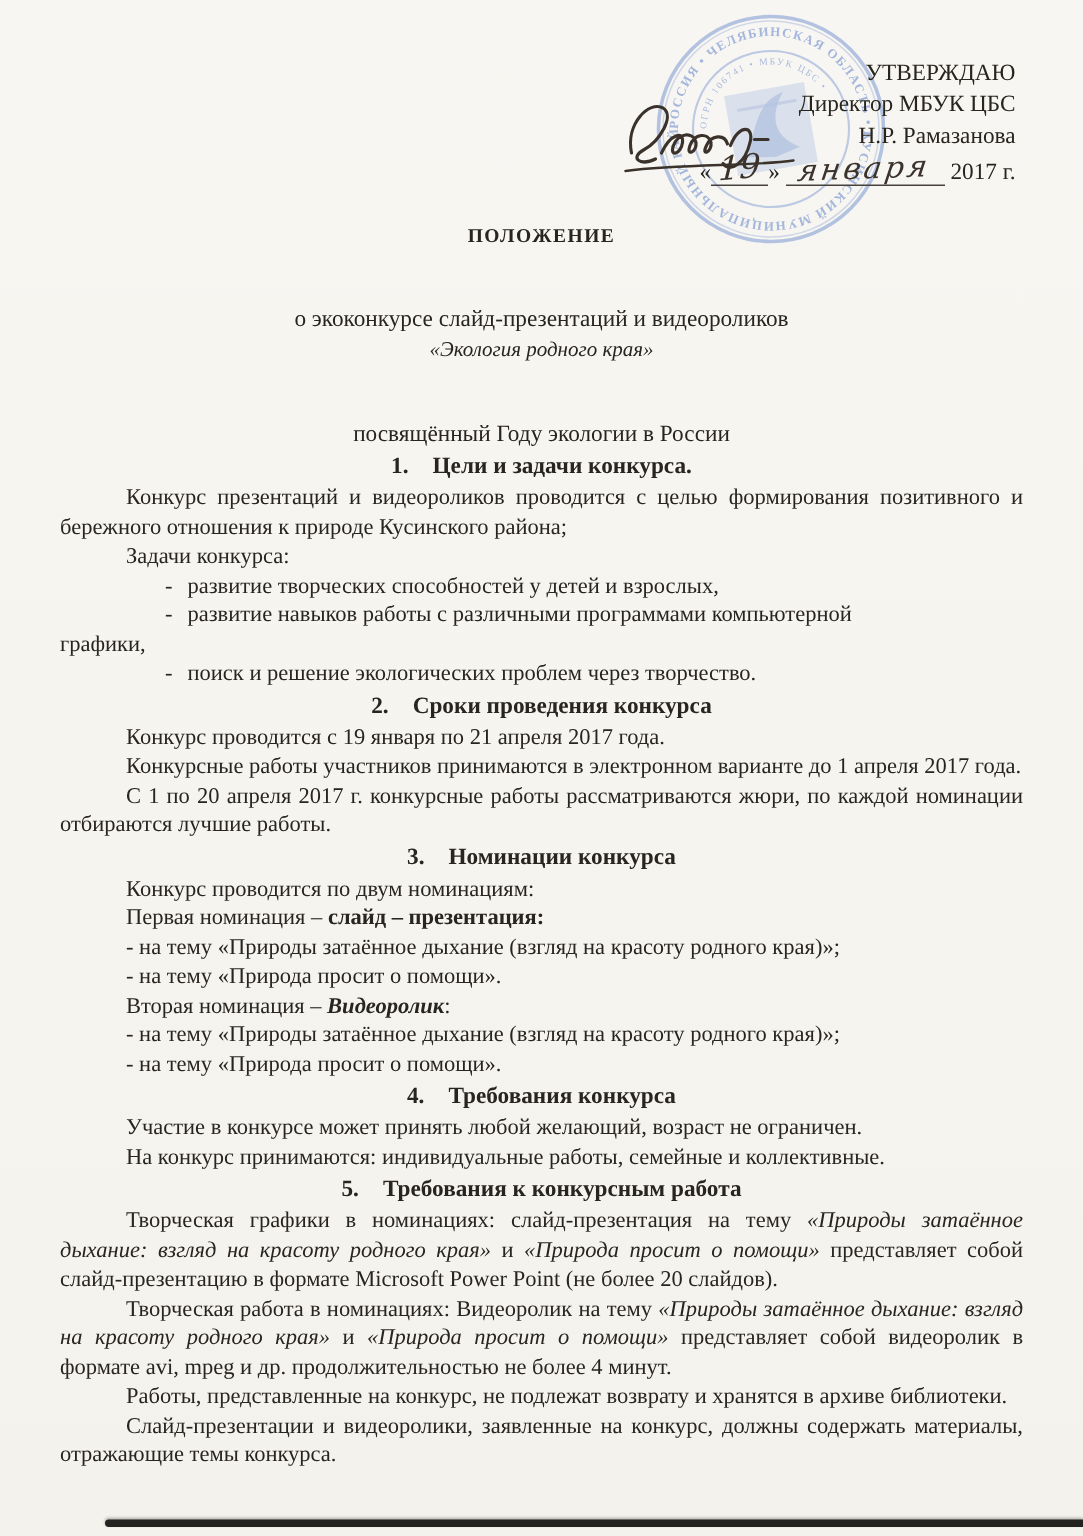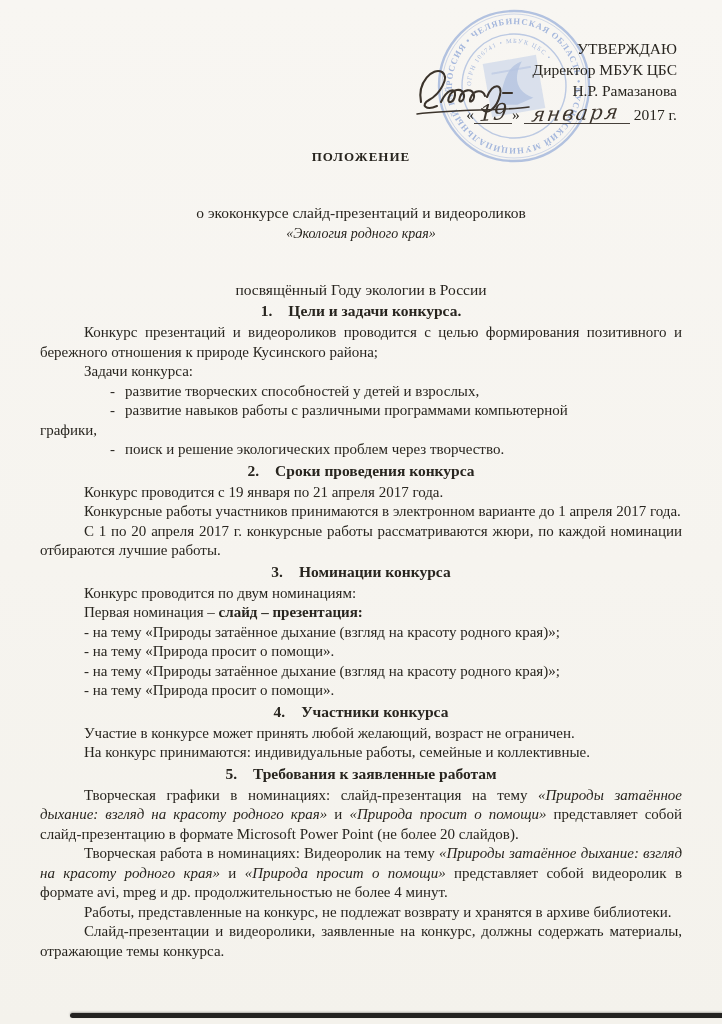--- a/index.html
+++ b/index.html
@@ -118,26 +118,27 @@
         <p class="para dashtab"><span class="tabdash">-</span><span>поиск и решение экологических проблем через творчество.</span></p>
         <div class="sec-heading"><span class="sec-num">2.</span><span>Сроки проведения конкурса</span></div>
         <p class="para"><span>Конкурс проводится с 19 января по 21 апреля 2017 года.</span></p>
         <p class="para"><span>Конкурсные работы участников принимаются в электронном варианте до 1 апреля 2017 года.</span></p>
         <p class="para"><span>С 1 по 20 апреля 2017 г. конкурсные работы рассматриваются жюри, по каждой номинации отбираются лучшие работы.</span></p>
         <div class="sec-heading"><span class="sec-num">3.</span><span>Номинации конкурса</span></div>
         <p class="para"><span>Конкурс проводится по двум номинациям:</span></p>
         <p class="para"><span>Первая номинация – </span><span class="b">слайд – презентация:</span></p>
         <p class="para"><span>- на тему «Природы затаённое дыхание (взгляд на красоту родного края)»;</span></p>
         <p class="para"><span>- на тему «Природа просит о помощи».</span></p>
+        <p class="para"><span>Вторая номинация – </span><span class="b i">Видеоролик</span><span>:</span></p>
         <p class="para"><span>- на тему «Природы затаённое дыхание (взгляд на красоту родного края)»;</span></p>
         <p class="para"><span>- на тему «Природа просит о помощи».</span></p>
-        <div class="sec-heading"><span class="sec-num">4.</span><span>Участники конкурса</span></div>
+        <div class="sec-heading"><span class="sec-num">4.</span><span>Требования конкурса</span></div>
         <p class="para"><span>Участие в конкурсе может принять любой желающий, возраст не ограничен.</span></p>
         <p class="para"><span>На конкурс принимаются: индивидуальные работы, семейные и коллективные.</span></p>
-        <div class="sec-heading"><span class="sec-num">5.</span><span>Требования к заявленные работам</span></div>
+        <div class="sec-heading"><span class="sec-num">5.</span><span>Требования к конкурсным работа</span></div>
         <p class="para"><span>Творческая графики в номинациях: слайд-презентация на тему </span><span class="i">«Природы затаённое дыхание: взгляд на красоту родного края»</span><span> и </span><span class="i">«Природа просит о помощи»</span><span> представляет собой слайд-презентацию в формате Microsoft Power Point (не более 20 слайдов).</span></p>
         <p class="para"><span>Творческая работа в номинациях: Видеоролик на тему </span><span class="i">«Природы затаённое дыхание: взгляд на красоту родного края»</span><span> и </span><span class="i">«Природа просит о помощи»</span><span> представляет собой видеоролик в формате avi, mpeg и др. продолжительностью не более 4 минут.</span></p>
         <p class="para"><span>Работы, представленные на конкурс, не подлежат возврату и хранятся в архиве библиотеки.</span></p>
         <p class="para"><span>Слайд-презентации и видеоролики, заявленные на конкурс, должны содержать материалы, отражающие темы конкурса.</span></p>
       </div>
   </div>
 
   <div class="scan-line"></div>
 </div>
 

